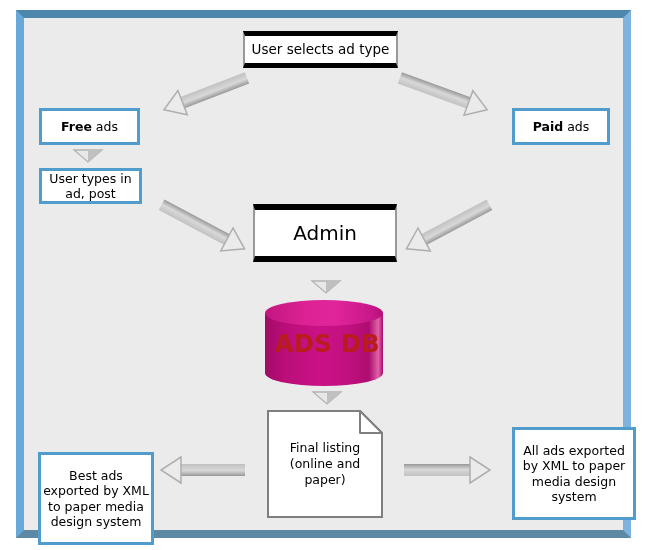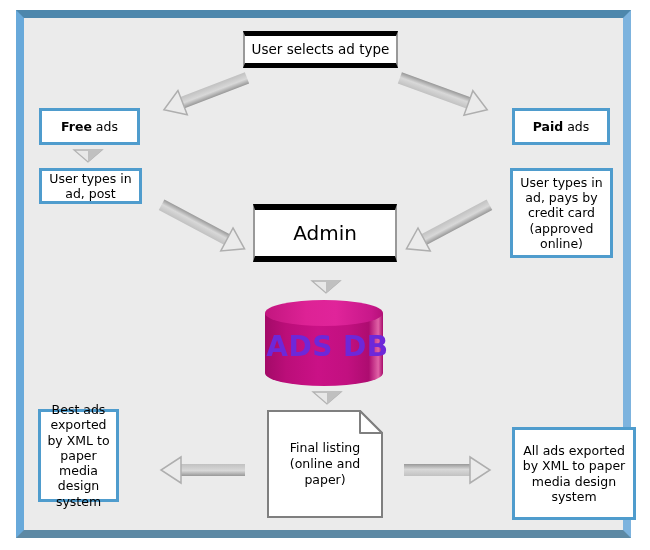--- a/index.html
+++ b/index.html
@@ -35,21 +35,21 @@
     background:linear-gradient(90deg,#a30a68 0%,#bb0e79 18%,#ca1186 45%,#c21080 70%,#ad0c70 88%,#e062a6 96%,#a80b6c 100%);
     border-radius:0 0 59px 59px / 0 0 13px 13px;
   }
   #cyl-top{
     position:absolute; left:0; top:0; width:118px; height:26px;
     background:linear-gradient(90deg,#c2167f 0%,#dd2295 35%,#e0249a 60%,#c8188a 90%,#b51078 100%);
     border-radius:50%;
   }
   #cyl-label{
     position:absolute; left:0; top:30px; width:125px; text-align:center;
-    color:#6d28d9; font-weight:bold; font-size:28px; letter-spacing:0.5px;
+    color:#b91c1c; font-weight:bold; font-size:24px; letter-spacing:0.5px;
   }
   
   #doc-text{
     position:absolute; left:267px; top:410px; width:116px; height:108px;
     display:flex; align-items:center; justify-content:center; text-align:center;
     font-size:12.5px; line-height:1.28; padding:0 20px; box-sizing:border-box;
   }
   .arrow{ position:absolute; }
   svg{ display:block; overflow:visible; }
 </style>
@@ -79,41 +79,38 @@
   </div>
 
   <div class="node blue-box" style="left:512px;top:108px;width:98px;height:37px;justify-content:center;">
     <span><b>Paid</b><span> ads</span></span>
   </div>
 
   <div class="node blue-box" style="left:39px;top:168px;width:103px;height:36px;">
     <span>User types in ad, post</span>
   </div>
 
-  <div class="node blue-box" style="left:510px;top:168px;width:103px;height:90px;">
-    <span>User types in ad, pays by credit card (approved online)</span>
-  </div>
 
   <div class="node bar-box big" style="left:253px;top:204px;width:144px;height:58px;">
     <span>Admin</span>
   </div>
 
   <div id="cylinder">
     <div id="cyl-body"></div>
     <div id="cyl-top"></div>
     <div id="cyl-label">ADS DB</div>
   </div>
 
   <svg class="arrow" style="left:267px;top:410px;" width="116" height="108" viewBox="0 0 116 108">
     <path d="M1,1 H93 L115,23 V107 H1 Z" fill="#ffffff" stroke="#7f7f7f" stroke-width="2"></path>
     <path d="M93,1 V23 H115 Z" fill="#ffffff" stroke="#7f7f7f" stroke-width="2" stroke-linejoin="round"></path>
   </svg>
   <div id="doc-text">Final listing (online and paper)</div>
 
-  <div class="node blue-box" style="left:38px;top:409px;width:81px;height:93px;">
+  <div class="node blue-box" style="left:38px;top:452px;width:116px;height:93px;">
     <span>Best ads exported by XML to paper media design system</span>
   </div>
 
   <div class="node blue-box" style="left:512px;top:427px;width:124px;height:93px;">
     <span>All ads exported by XML to paper media design system</span>
   </div>
 
   <svg class="arrow" style="left:160px;top:74px;transform:rotate(159deg);" width="90" height="40" viewBox="0 0 90 40">
     <polygon points="0,14 69,14 69,26 0,26" fill="url(#shaftGrad)"></polygon>
     <polygon points="69,7 89,20 69,33" fill="#ebebeb" stroke="#aeaeae" stroke-width="1.5"></polygon>

